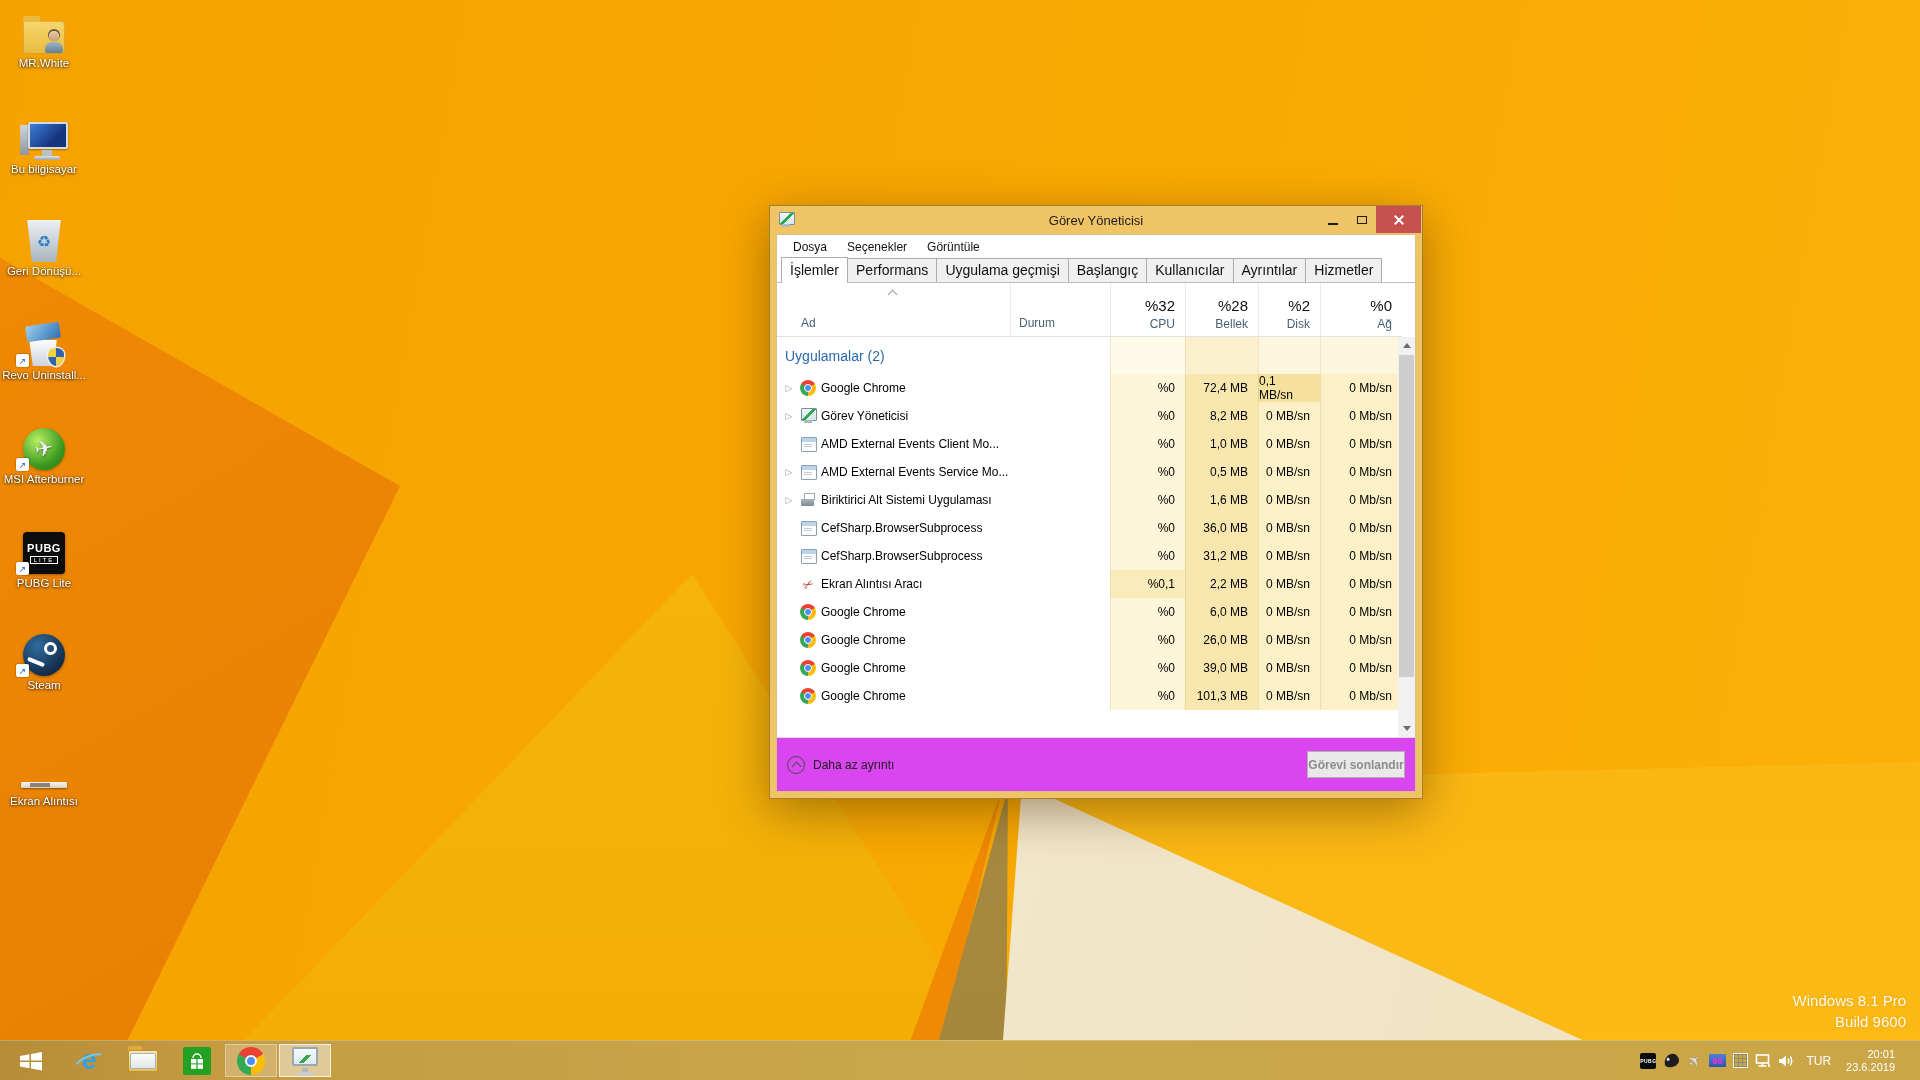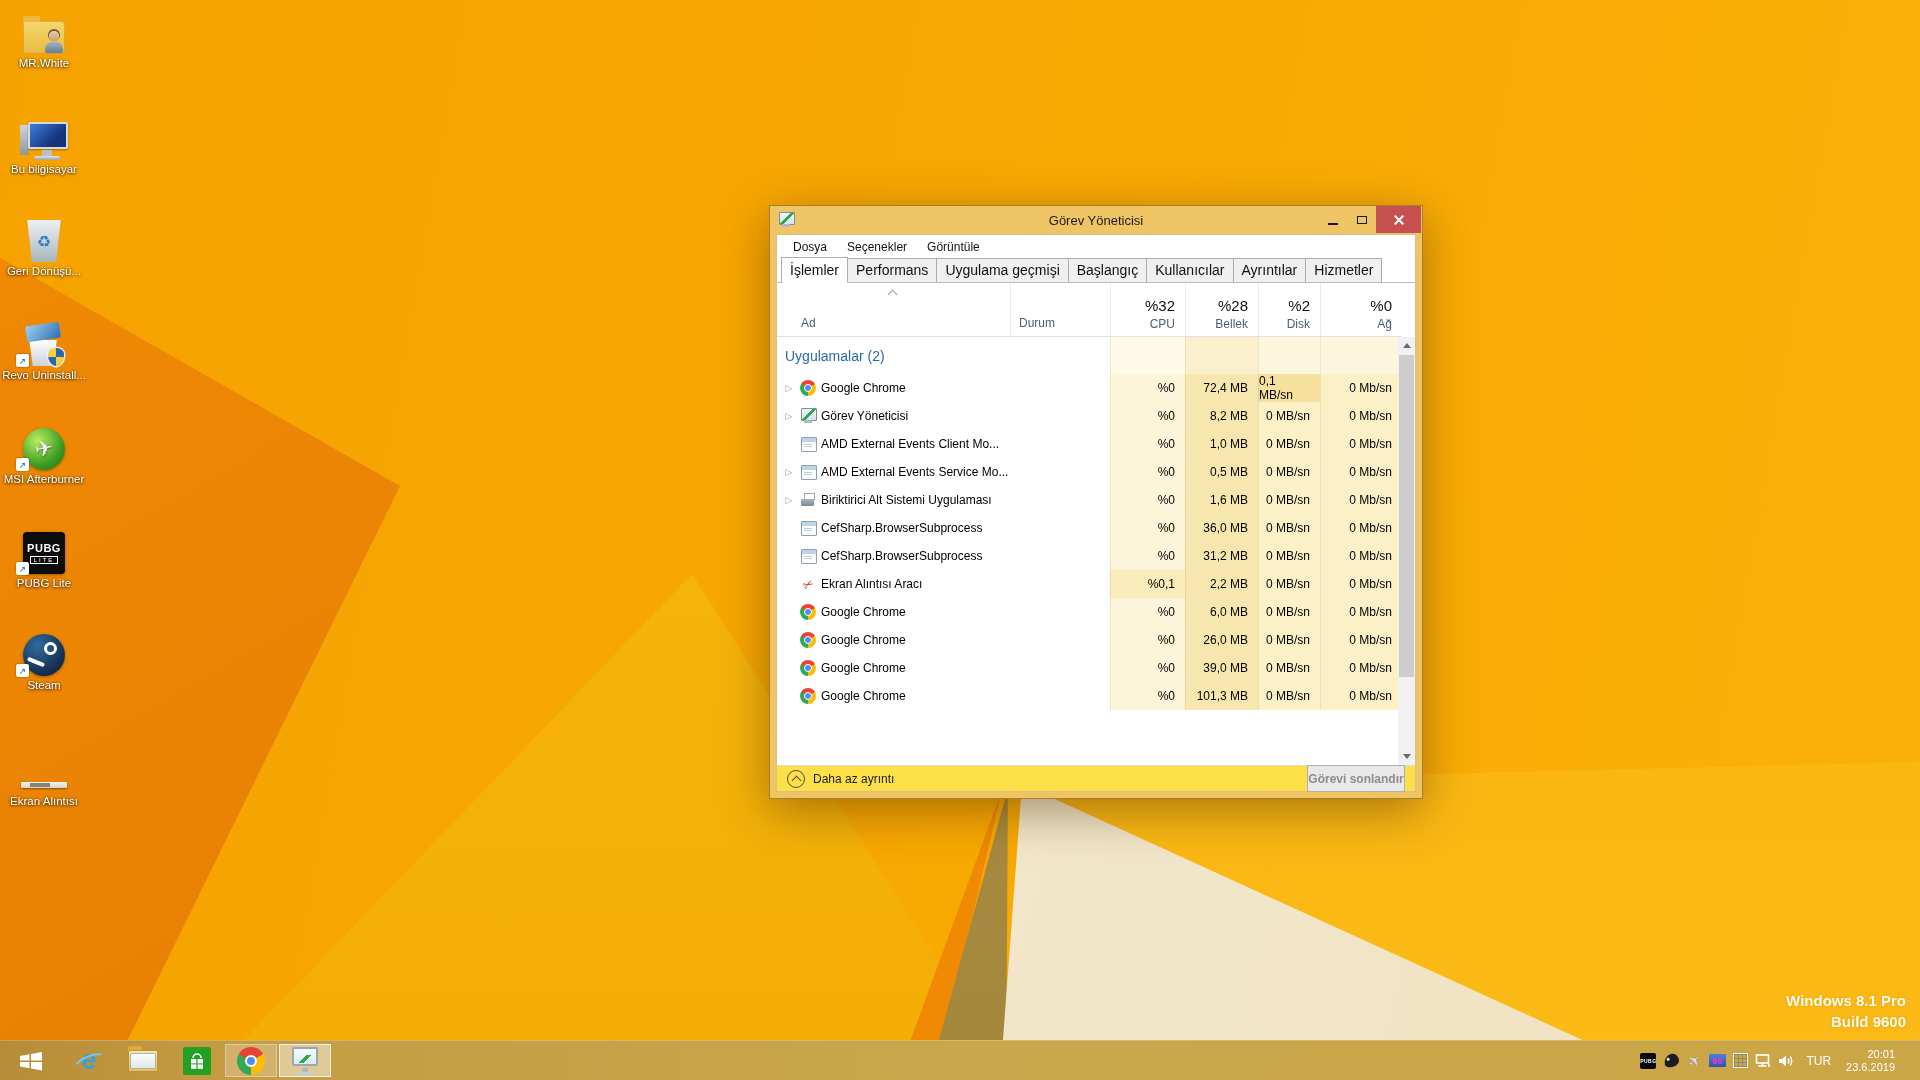--- a/index.html
+++ b/index.html
@@ -9,21 +9,21 @@
   
   .wp{position:absolute;inset:0;}
   .wp-base{background:linear-gradient(100deg,#f6a201 0%,#f8a902 55%,#fab109 100%);}
   .wp-dark{background:linear-gradient(150deg,#f18c03,#e47a05 80%);clip-path:polygon(0 258px,400px 486px,108px 1080px,0 1080px);}
   .wp-tri{background:linear-gradient(180deg,#f7bb10,#f3ae06);clip-path:polygon(692px 574px,206px 1080px,1014px 1080px);}
   .wp-strip{background:#ef8a02;clip-path:polygon(1002px 790px,896px 1080px,934px 1080px);}
   .wp-olive{background:linear-gradient(180deg,#ab8f47,#a5873c);clip-path:polygon(1008px 788px,928px 1080px,1006px 1080px);}
   .wp-gold{background:linear-gradient(180deg,#f9b00a,#fbba16);clip-path:polygon(1022px 784px,1920px 762px,1920px 1080px,1668px 1080px);}
   .wp-cream{background:linear-gradient(105deg,#f5ecd8,#f0e2c0);clip-path:polygon(1022px 784px,1000px 1080px,1670px 1080px);}
 
-  .watermark{position:absolute;right:14px;bottom:48px;text-align:right;color:rgba(255,255,255,.92);font-size:15px;line-height:21px;text-shadow:0 0 3px rgba(190,130,0,.35);font-weight:bold;}
+  .watermark{position:absolute;right:14px;bottom:48px;text-align:right;color:rgba(255,255,255,.92);font-size:15px;line-height:21px;text-shadow:0 0 3px rgba(190,130,0,.35);}
 
   
   .desk-icon{position:absolute;left:0;width:88px;text-align:center;}
   .di-img{height:48px;display:flex;align-items:flex-end;justify-content:center;position:relative;margin-bottom:3px;}
   .di-label{color:#fff;font-size:11.5px;line-height:13px;text-shadow:0 1px 3px rgba(0,0,0,.75),0 0 2px rgba(0,0,0,.5);}
   .sc-arrow{position:absolute;left:16px;bottom:-1px;width:13px;height:13px;background:#fff;border-radius:2px;display:flex;align-items:center;justify-content:center;font-size:9px;color:#1e62c8;box-shadow:0 0 2px rgba(0,0,0,.45);}
   .ic-folder{width:42px;height:33px;background:linear-gradient(#f6d76f,#e9ba3e);border-radius:2px 4px 3px 3px;position:relative;box-shadow:inset 0 0 0 1px rgba(190,140,30,.5);}
   .ic-folder::before{content:'';position:absolute;top:-5px;left:0;width:17px;height:6px;background:#e9ba3e;border-radius:2px 2px 0 0;}
   .ic-person{position:absolute;right:2px;bottom:1px;width:18px;height:22px;}
   .ic-person::before{content:'';position:absolute;top:0;left:4px;width:10px;height:10px;border-radius:50%;background:linear-gradient(#e8cba6,#caa377);box-shadow:0 -1px 0 1px #6b5642;}
@@ -108,21 +108,21 @@
   .pi.printer::after{content:'';position:absolute;bottom:2px;left:1px;width:13px;height:7px;background:linear-gradient(#aab6bd,#7d8a92);border-radius:1px;}
   .pi.snip{display:flex;align-items:center;justify-content:center;font-size:13px;color:#b7443a;transform:rotate(-28deg);}
 
   .scrollbar{position:absolute;right:0;top:0;bottom:0;width:17px;background:#f1f1f1;}
   .sb-up,.sb-down{position:absolute;left:0;width:17px;height:17px;background:#f1f1f1;display:flex;align-items:center;justify-content:center;}
   .sb-up{top:0;} .sb-down{bottom:0;}
   .sb-up::before{content:'';border:4px solid transparent;border-bottom:5px solid #6b6b6b;margin-top:-4px;}
   .sb-down::before{content:'';border:4px solid transparent;border-top:5px solid #6b6b6b;margin-bottom:-4px;}
   .sb-thumb{position:absolute;left:1px;top:18px;width:15px;height:322px;background:#cdcdcd;}
 
-  .tmfooter{height:26px;border-top:1px solid #dcdcdc;background:#fde047;display:flex;align-items:center;padding:0 10px;}
+  .tmfooter{height:54px;border-top:1px solid #dcdcdc;background:#d946ef;display:flex;align-items:center;padding:0 10px;}
   .ft-toggle{display:flex;align-items:center;gap:8px;}
   .ft-circle{width:18px;height:18px;border:1.5px solid #4c4c4c;border-radius:50%;position:relative;}
   .ft-circle::before{content:'';position:absolute;left:4.5px;top:6px;width:6px;height:6px;border-left:1.5px solid #4c4c4c;border-top:1.5px solid #4c4c4c;transform:rotate(45deg);}
   .ft-label{font-size:12px;color:#1c1c1c;}
   .ft-endtask{margin-left:auto;width:98px;height:27px;background:#e9e9e9;border:1px solid #b0b0b0;color:#8c8c8c;font-size:12px;display:flex;align-items:center;justify-content:center;font-weight:bold;}
 
   
   .taskbar{position:absolute;left:0;bottom:0;width:1920px;height:40px;background:linear-gradient(90deg,#b68c38 0%,#c59c42 12%,#caa74c 50%,#cba646 100%);border-top:1px solid rgba(255,255,255,.22);display:flex;align-items:stretch;}
   .tb-start{width:62px;display:flex;align-items:center;justify-content:center;}
   .tb-btn{width:52px;margin:3px 1px;display:flex;align-items:center;justify-content:center;border:1px solid transparent;}

